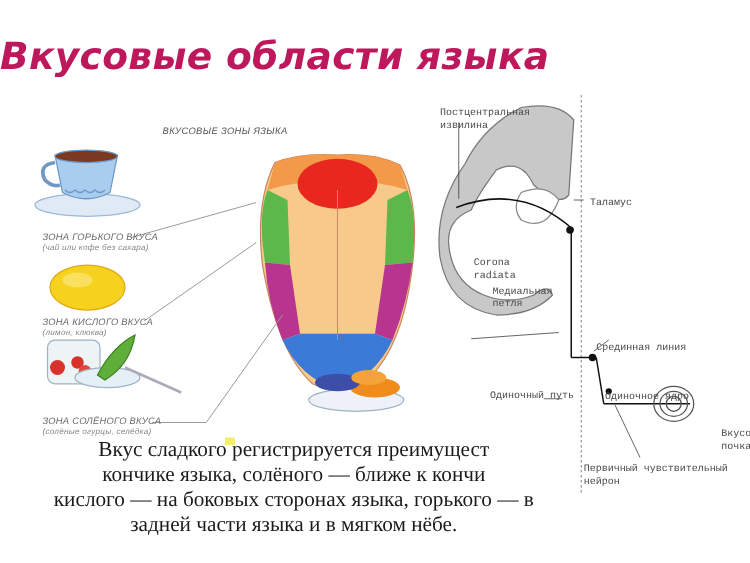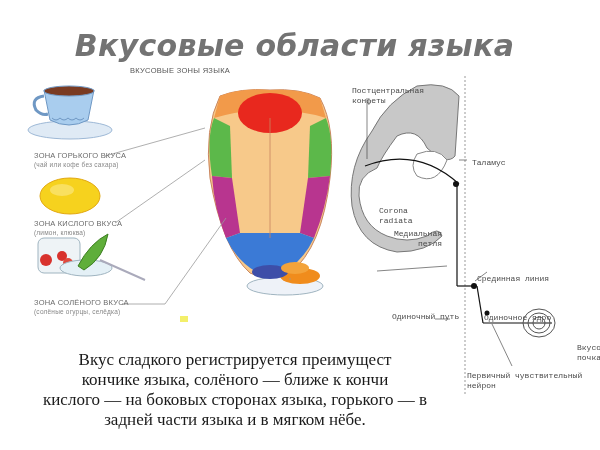--- a/index.html
+++ b/index.html
@@ -1,18 +1,18 @@
 <!DOCTYPE html>
 <html><head>
 <meta charset="utf-8">
 <style>
   html, body { margin:0; padding:0; }
   body { width:600px; height:450px; background:#ffffff; position:relative; overflow:hidden; font-family:"Liberation Sans", sans-serif; }
-  .title { position:absolute; left:0; top:28px; width:589px; text-align:center; font-family:"DejaVu Sans", sans-serif; font-weight:bold; font-style:italic; font-size:30px; color:#737373; letter-spacing:0.3px; }
-  .left-panel { position:absolute; left:0; top:58px; width:350px; height:270px; }
+  .title { position:absolute; left:0; top:28px; width:589px; font-family:"DejaVu Sans", sans-serif; font-weight:bold; font-style:italic; font-size:30px; color:#be185d; letter-spacing:0.3px; }
+  .left-panel { position:absolute; left:0; top:92px; width:350px; height:270px;font-style:italic; }
   .panel-caption { position:absolute; left:130px; top:8px; font-size:7.5px; color:#555; letter-spacing:0.3px; }
   .zone-label { position:absolute; font-size:7.5px; color:#6a6a6a; line-height:9px; letter-spacing:0.2px; }
   .zone-label .sub { font-size:6.5px; color:#888; display:block; }
   .right-panel { position:absolute; left:347px; top:76px; width:255px; height:320px;font-family:Liberation Mono, monospace; }
   .diag-label { position:absolute; font-size:8px; color:#4a4a4a; line-height:10px; }
   .body-text { position:absolute; left:0; top:350px; width:470px; text-align:center; font-family:"Liberation Serif", serif; font-size:17px; line-height:20px; color:#1a1a1a; }
   .body-text div { white-space:nowrap; }
   svg { position:absolute; left:0; top:0; }
 </style>
 </head>
@@ -117,28 +117,28 @@
       <line x1="120" y1="84" x2="112" y2="84"></line>
       <line x1="30" y1="195" x2="100" y2="190"></line>
       <line x1="88" y1="243" x2="103" y2="243"></line>
       <line x1="165" y1="290" x2="145" y2="248"></line>
       <line x1="140" y1="196" x2="128" y2="205"></line>
     </g>
   </svg>
 
   <div class="diag-label" style="left:5px; top:10px;">
     <div>Постцентральная</div>
-    <div>конфеты</div>
+    <div>извилина</div>
   </div>
   <div class="diag-label" style="left:125px; top:82px;">Таламус</div>
   <div class="diag-label" style="left:32px; top:130px;">
     <div>Corona</div>
     <div>radiata</div>
   </div>
-  <div class="diag-label" style="left:47px; top:153px;text-align:right;">
+  <div class="diag-label" style="left:47px; top:153px;">
     <div>Медиальная</div>
     <div>петля</div>
   </div>
   <div class="diag-label" style="left:130px; top:155px;margin-top:43px;">Срединная линия</div>
   <div class="diag-label" style="left:137px; top:205px;margin-top:32px;">Одиночное ядро</div>
   <div class="diag-label" style="left:45px; top:236px;">Одиночный путь</div>
   <div class="diag-label" style="left:190px; top:267px;padding-left:40px;">Вкусовая почка</div>
   <div class="diag-label" style="left:120px; top:295px;">
     <div>Первичный чувствительный</div>
     <div>нейрон</div>

